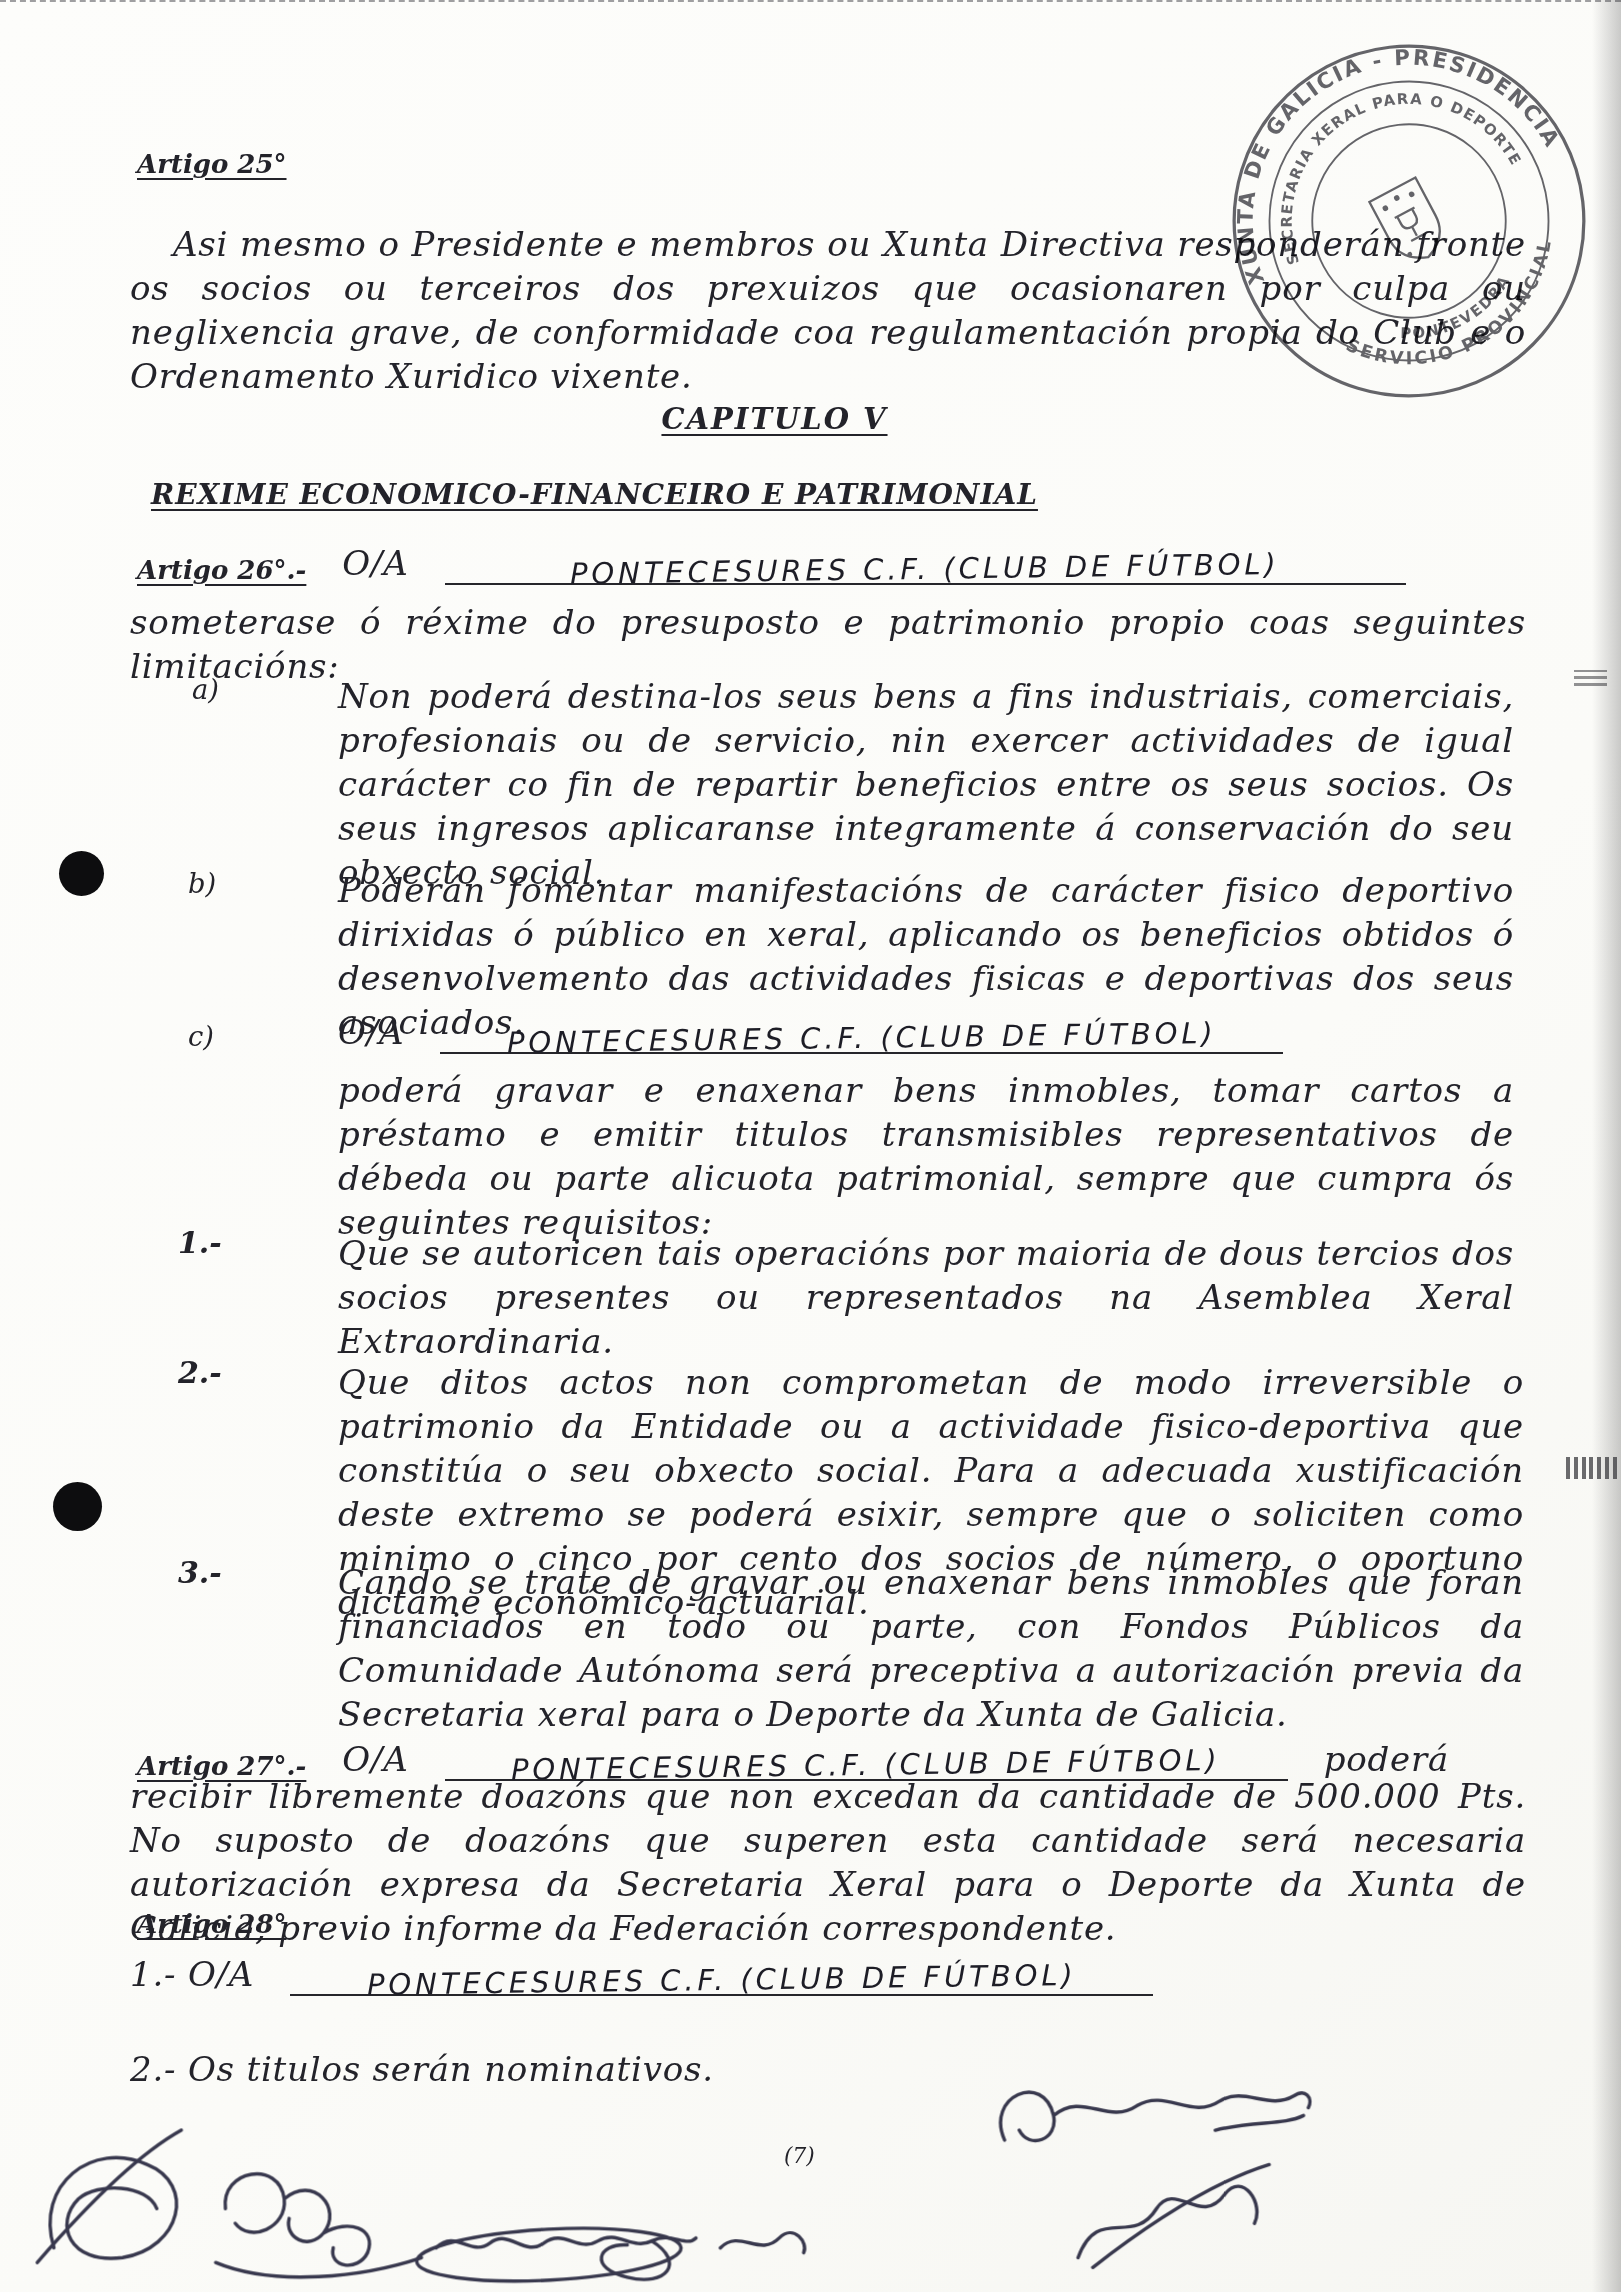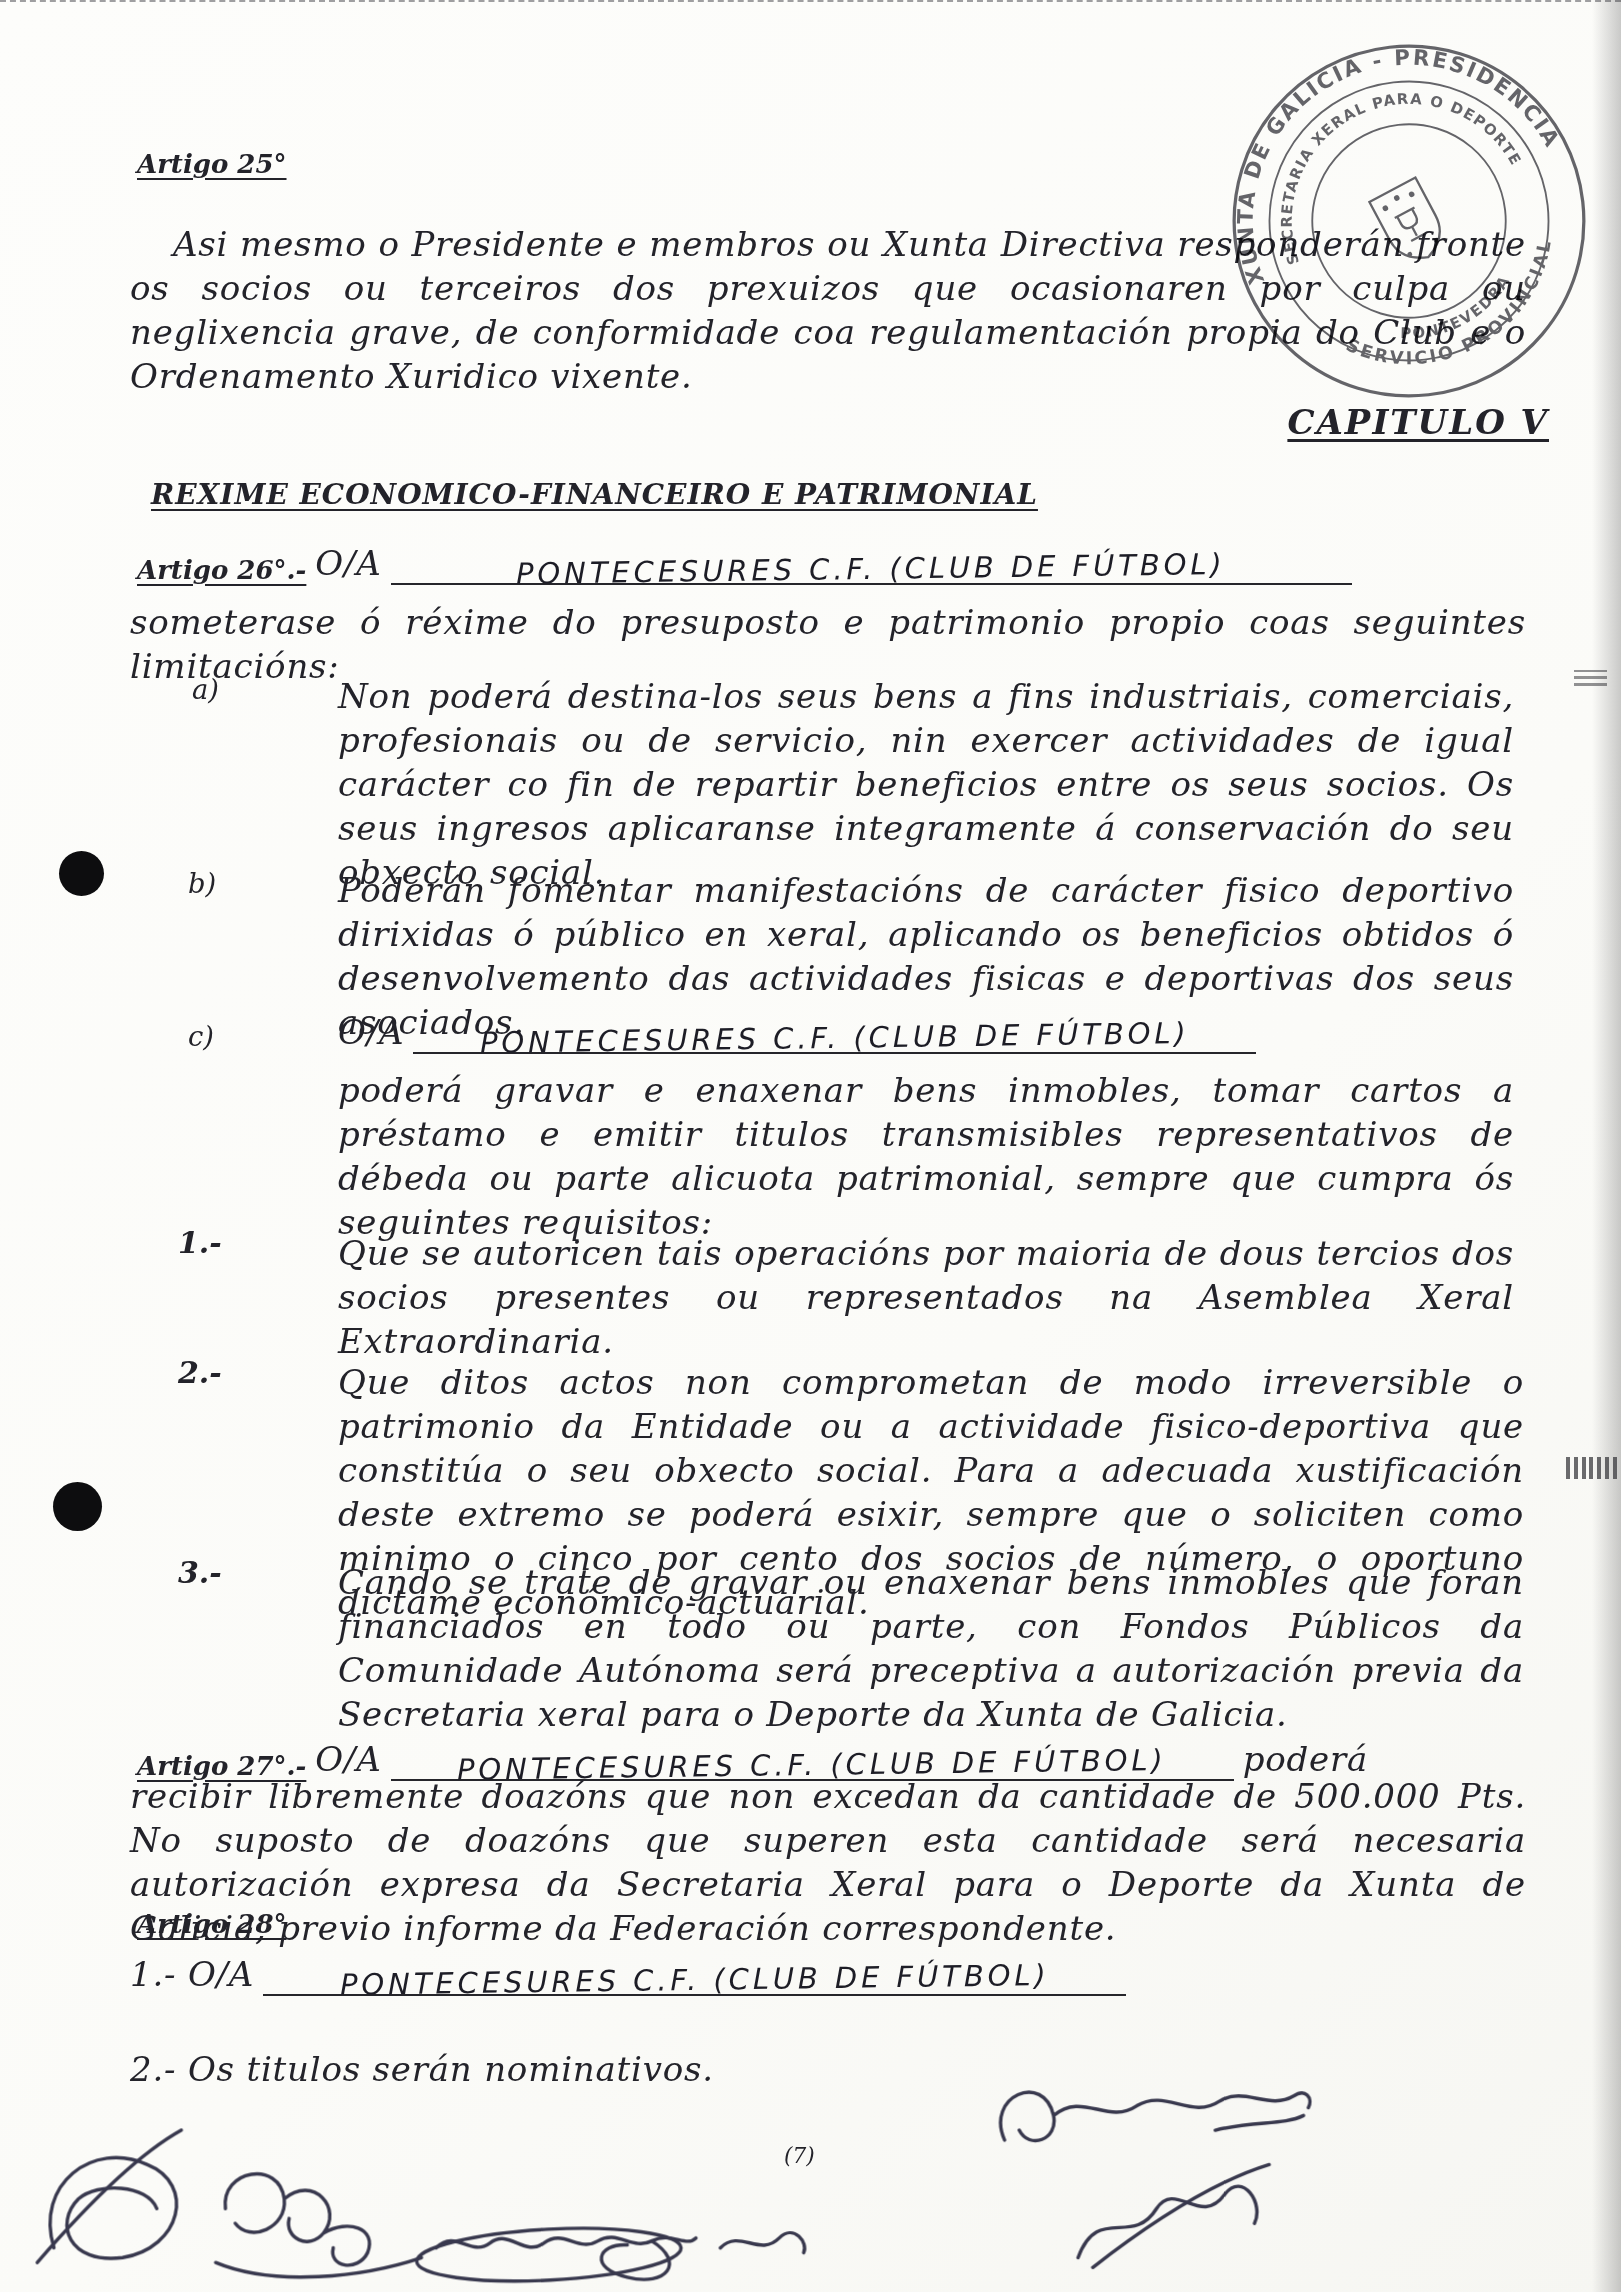--- a/index.html
+++ b/index.html
@@ -8,21 +8,21 @@
     position:relative; width:1621px; height:2293px; margin:0 auto;
     background:linear-gradient(135deg,#fdfdfb 0%, #fbfbf8 60%, #f6f6f2 100%);
     font-family:"DejaVu Serif", serif; font-style:italic; color:#23232a;
     overflow:hidden;
   }
   .abs { position:absolute; }
   .doc { font-size:34px; line-height:44px; letter-spacing:0.8px; text-align:justify; }
   .indent { text-indent:43px; }
   .hd { font-weight:bold; font-size:26px; }
   .u { text-decoration:underline; text-underline-offset:4.9px; }
-  .row { display:flex; align-items:flex-end; gap:9px; white-space:nowrap; }
+  .row { display:flex; align-items:flex-end; gap:36px; white-space:nowrap; }
   .fill { border-bottom:2.9px solid #26262b; text-align:center; }
   .hand {
     font-family:"DejaVu Sans", sans-serif; font-style:italic;
     font-size:29px; letter-spacing:3.9px; display:inline-block;
     transform:rotate(-0.8deg) translateY(2.9px); color:#1d1d26;
   }
   .itemlabel { font-size:27.4px; }
   .numlabel { font-size:30px; font-weight:bold; }
   .dot { border-radius:50%; background:#0d0d0f; }
   .dash-line { border-top:2.9px dashed rgba(45,45,50,.45); }
@@ -32,21 +32,21 @@
   }
   .barcode {
     width:53px; height:21.6px; opacity:.75;
     background:repeating-linear-gradient(90deg,#3a3a3e 0 3.9px, transparent 3.9px 7.8px);
   }
   .equals-mark {
     width:33px; height:15.7px; opacity:.55;
     background:repeating-linear-gradient(0deg,#3a3a3e 0 2.9px, transparent 2.9px 6.9px);
   }
   .stamp { mix-blend-mode:multiply; opacity:.92; }
-  .capit { text-align:right; font-weight:bold; font-size:34px; letter-spacing:2px; }
+  .capit { text-align:center; font-weight:bold; font-size:29px; letter-spacing:2px; }
   .rexime { font-weight:bold; font-size:28px; letter-spacing:1px; }
   .signote { font-size:21.6px; }
   svg text { font-style:normal; }
 </style>
 </head>
 <body>
 
 <div class="page">
 
   <div class="abs edge-band"></div>

